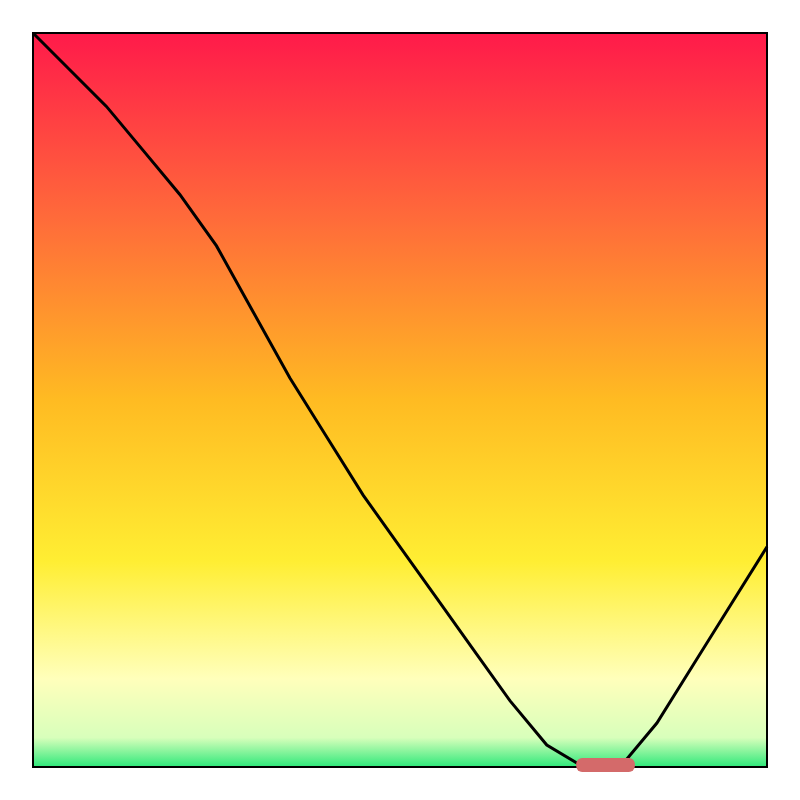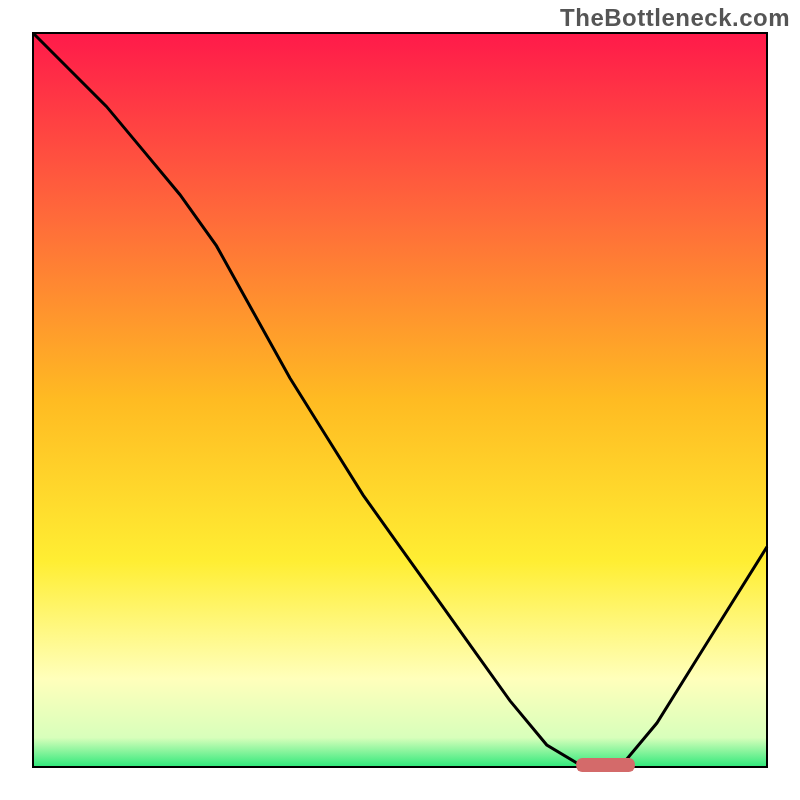--- a/index.html
+++ b/index.html
@@ -34,14 +34,13 @@
           <stop offset="88%" stop-color="#ffffbb"></stop>
           <stop offset="96%" stop-color="#d8ffbb"></stop>
           <stop offset="100%" stop-color="#2ee87a"></stop>
         </linearGradient>
     </defs>
     <rect id="plot-bg" fill="url(#bg-grad)" x="33" y="33" width="734" height="734"></rect>
     <rect id="plot-border" fill="none" stroke="#000" stroke-width="2" x="33" y="33" width="734" height="734"></rect>
     <path id="curve" fill="none" stroke-width="3" d="M33.0 33.0 L69.7 69.7 L106.4 106.4 L143.1 150.4 L179.8 194.5 L216.5 245.9 L253.2 311.9 L289.9 378.0 L326.6 436.7 L363.3 495.4 L400.0 546.8 L436.7 598.2 L473.4 649.6 L510.1 700.9 L546.8 745.0 L583.5 767.0 L620.2 767.0 L656.9 723.0 L693.6 664.2 L730.3 605.5 L767.0 546.8" stroke="#000000"></path>
     <rect id="marker" rx="6" ry="6" x="576.16" y="758" width="58.72000000000003" height="14" fill="#d46a6a"></rect>
   </svg>
-  <div class="watermark">TheBottleneck.com</div>
 </div>
 
 </body></html>

